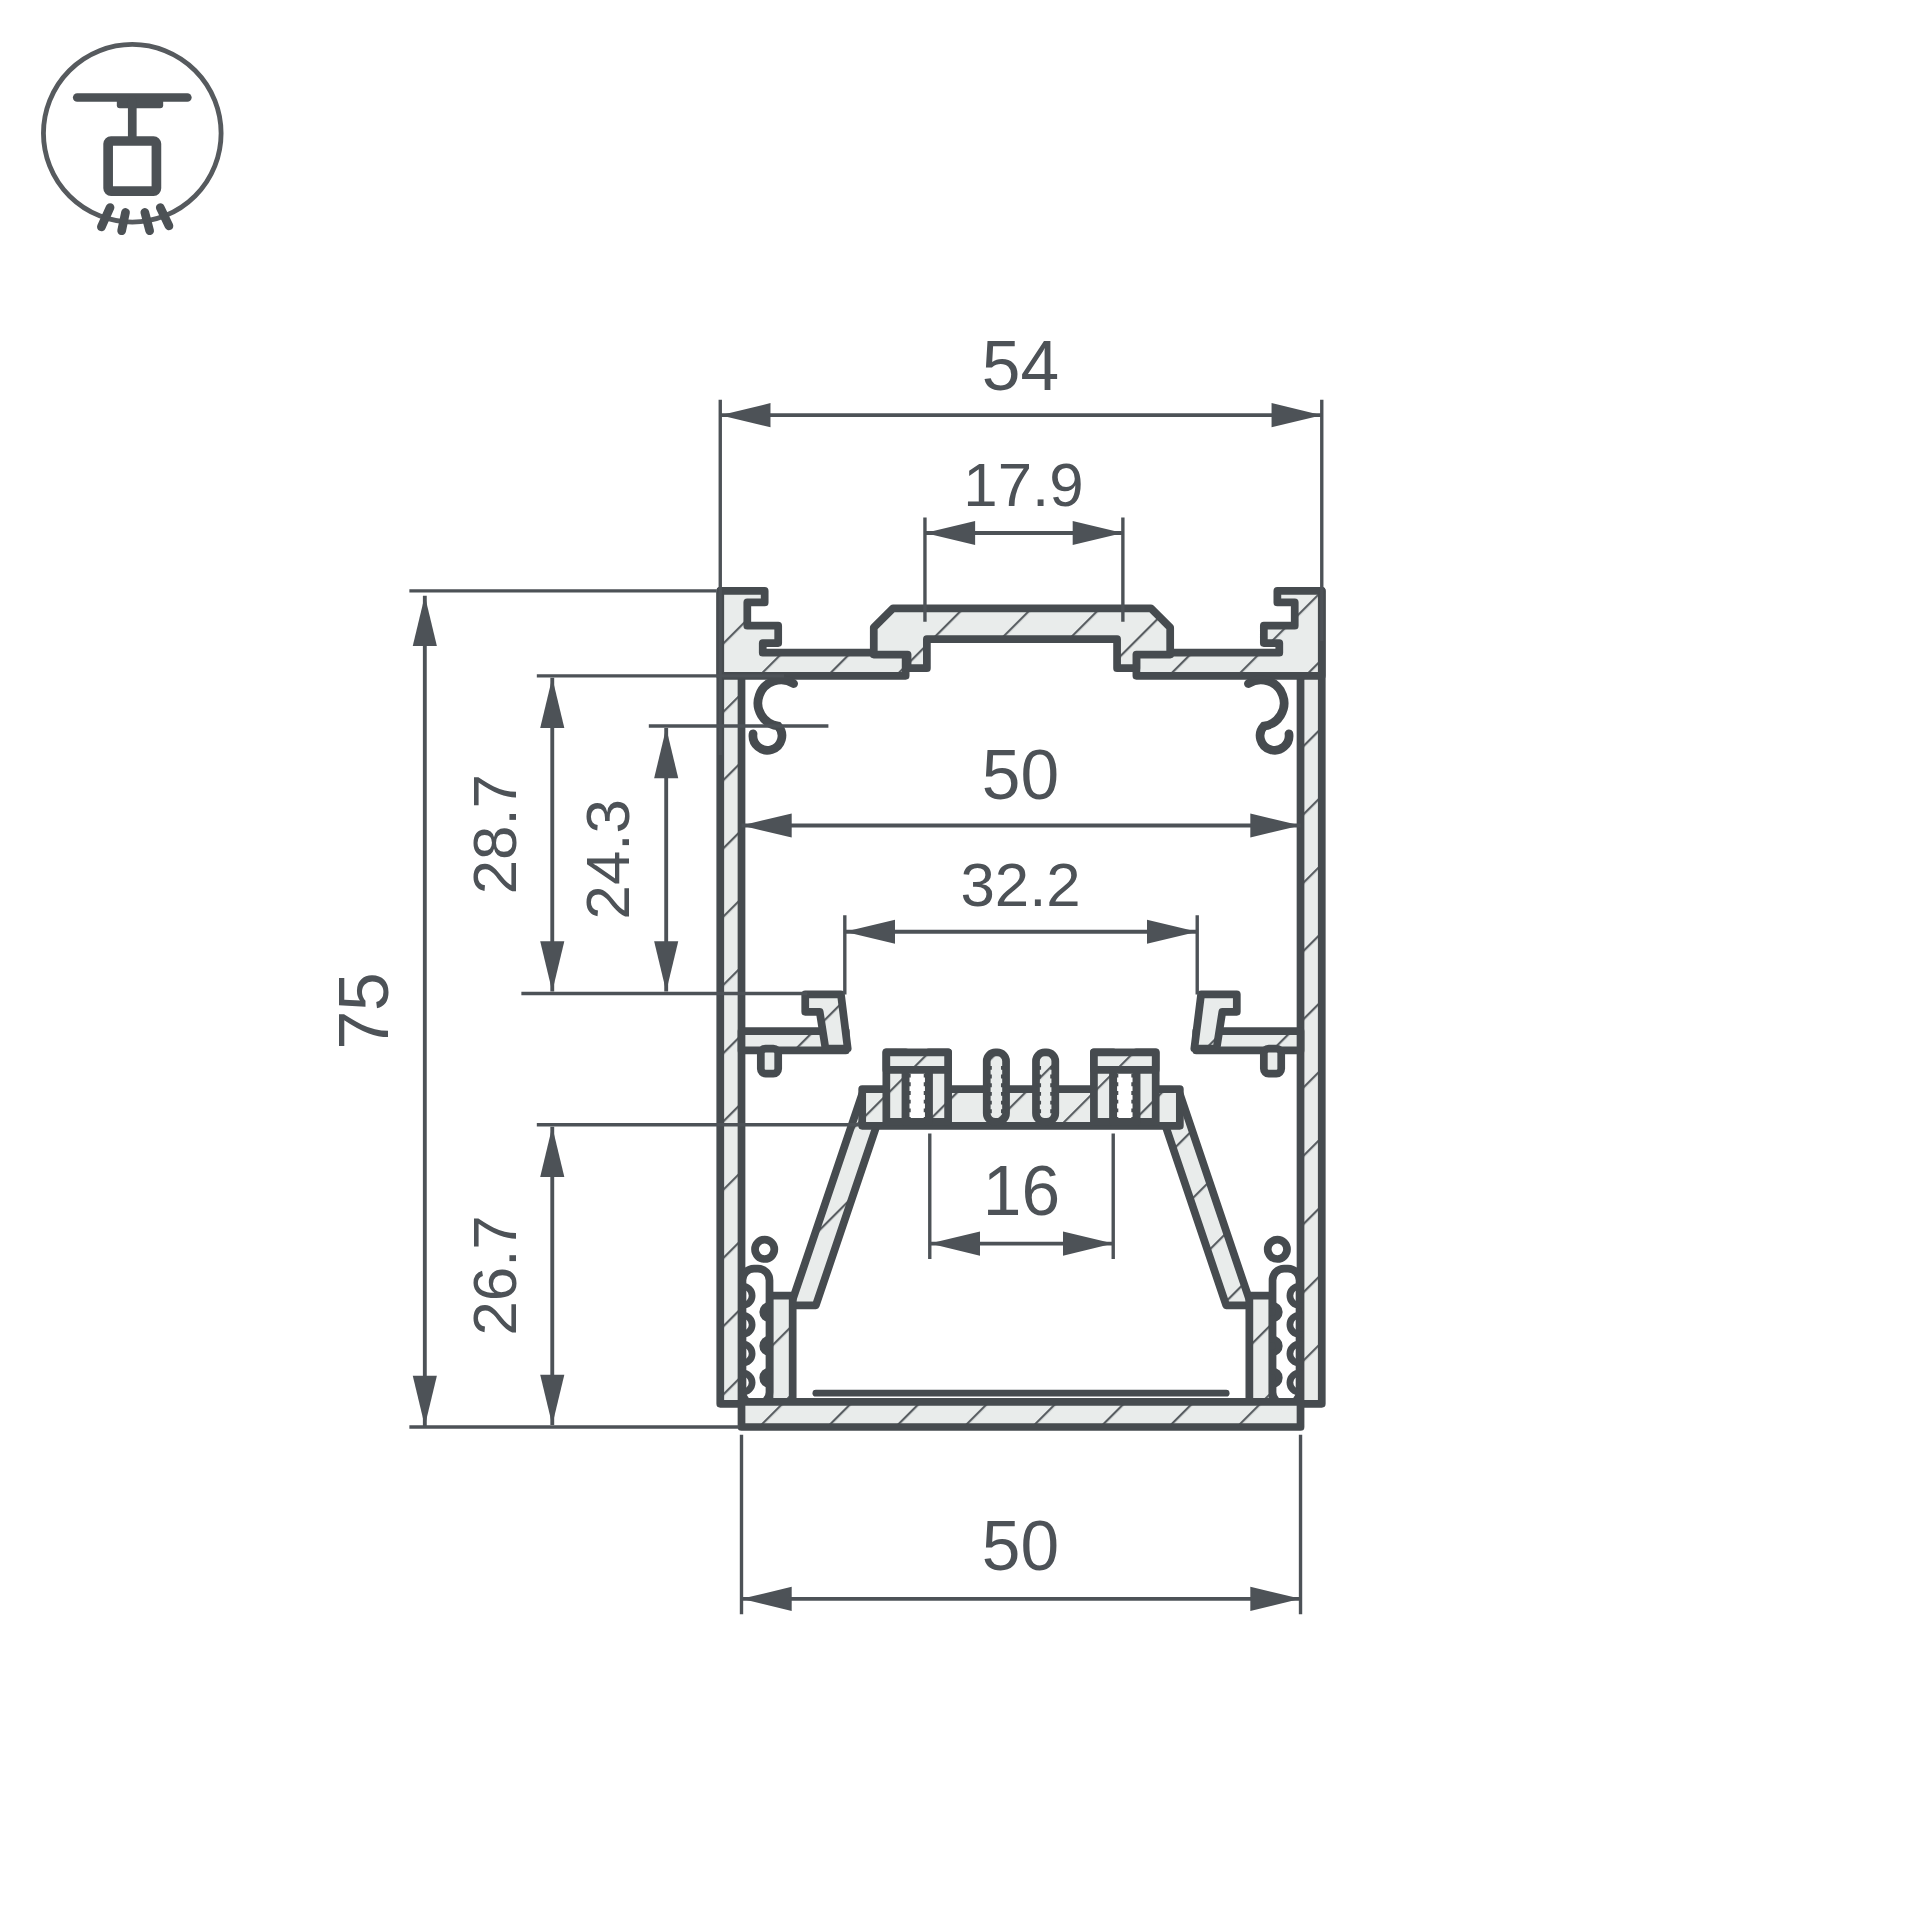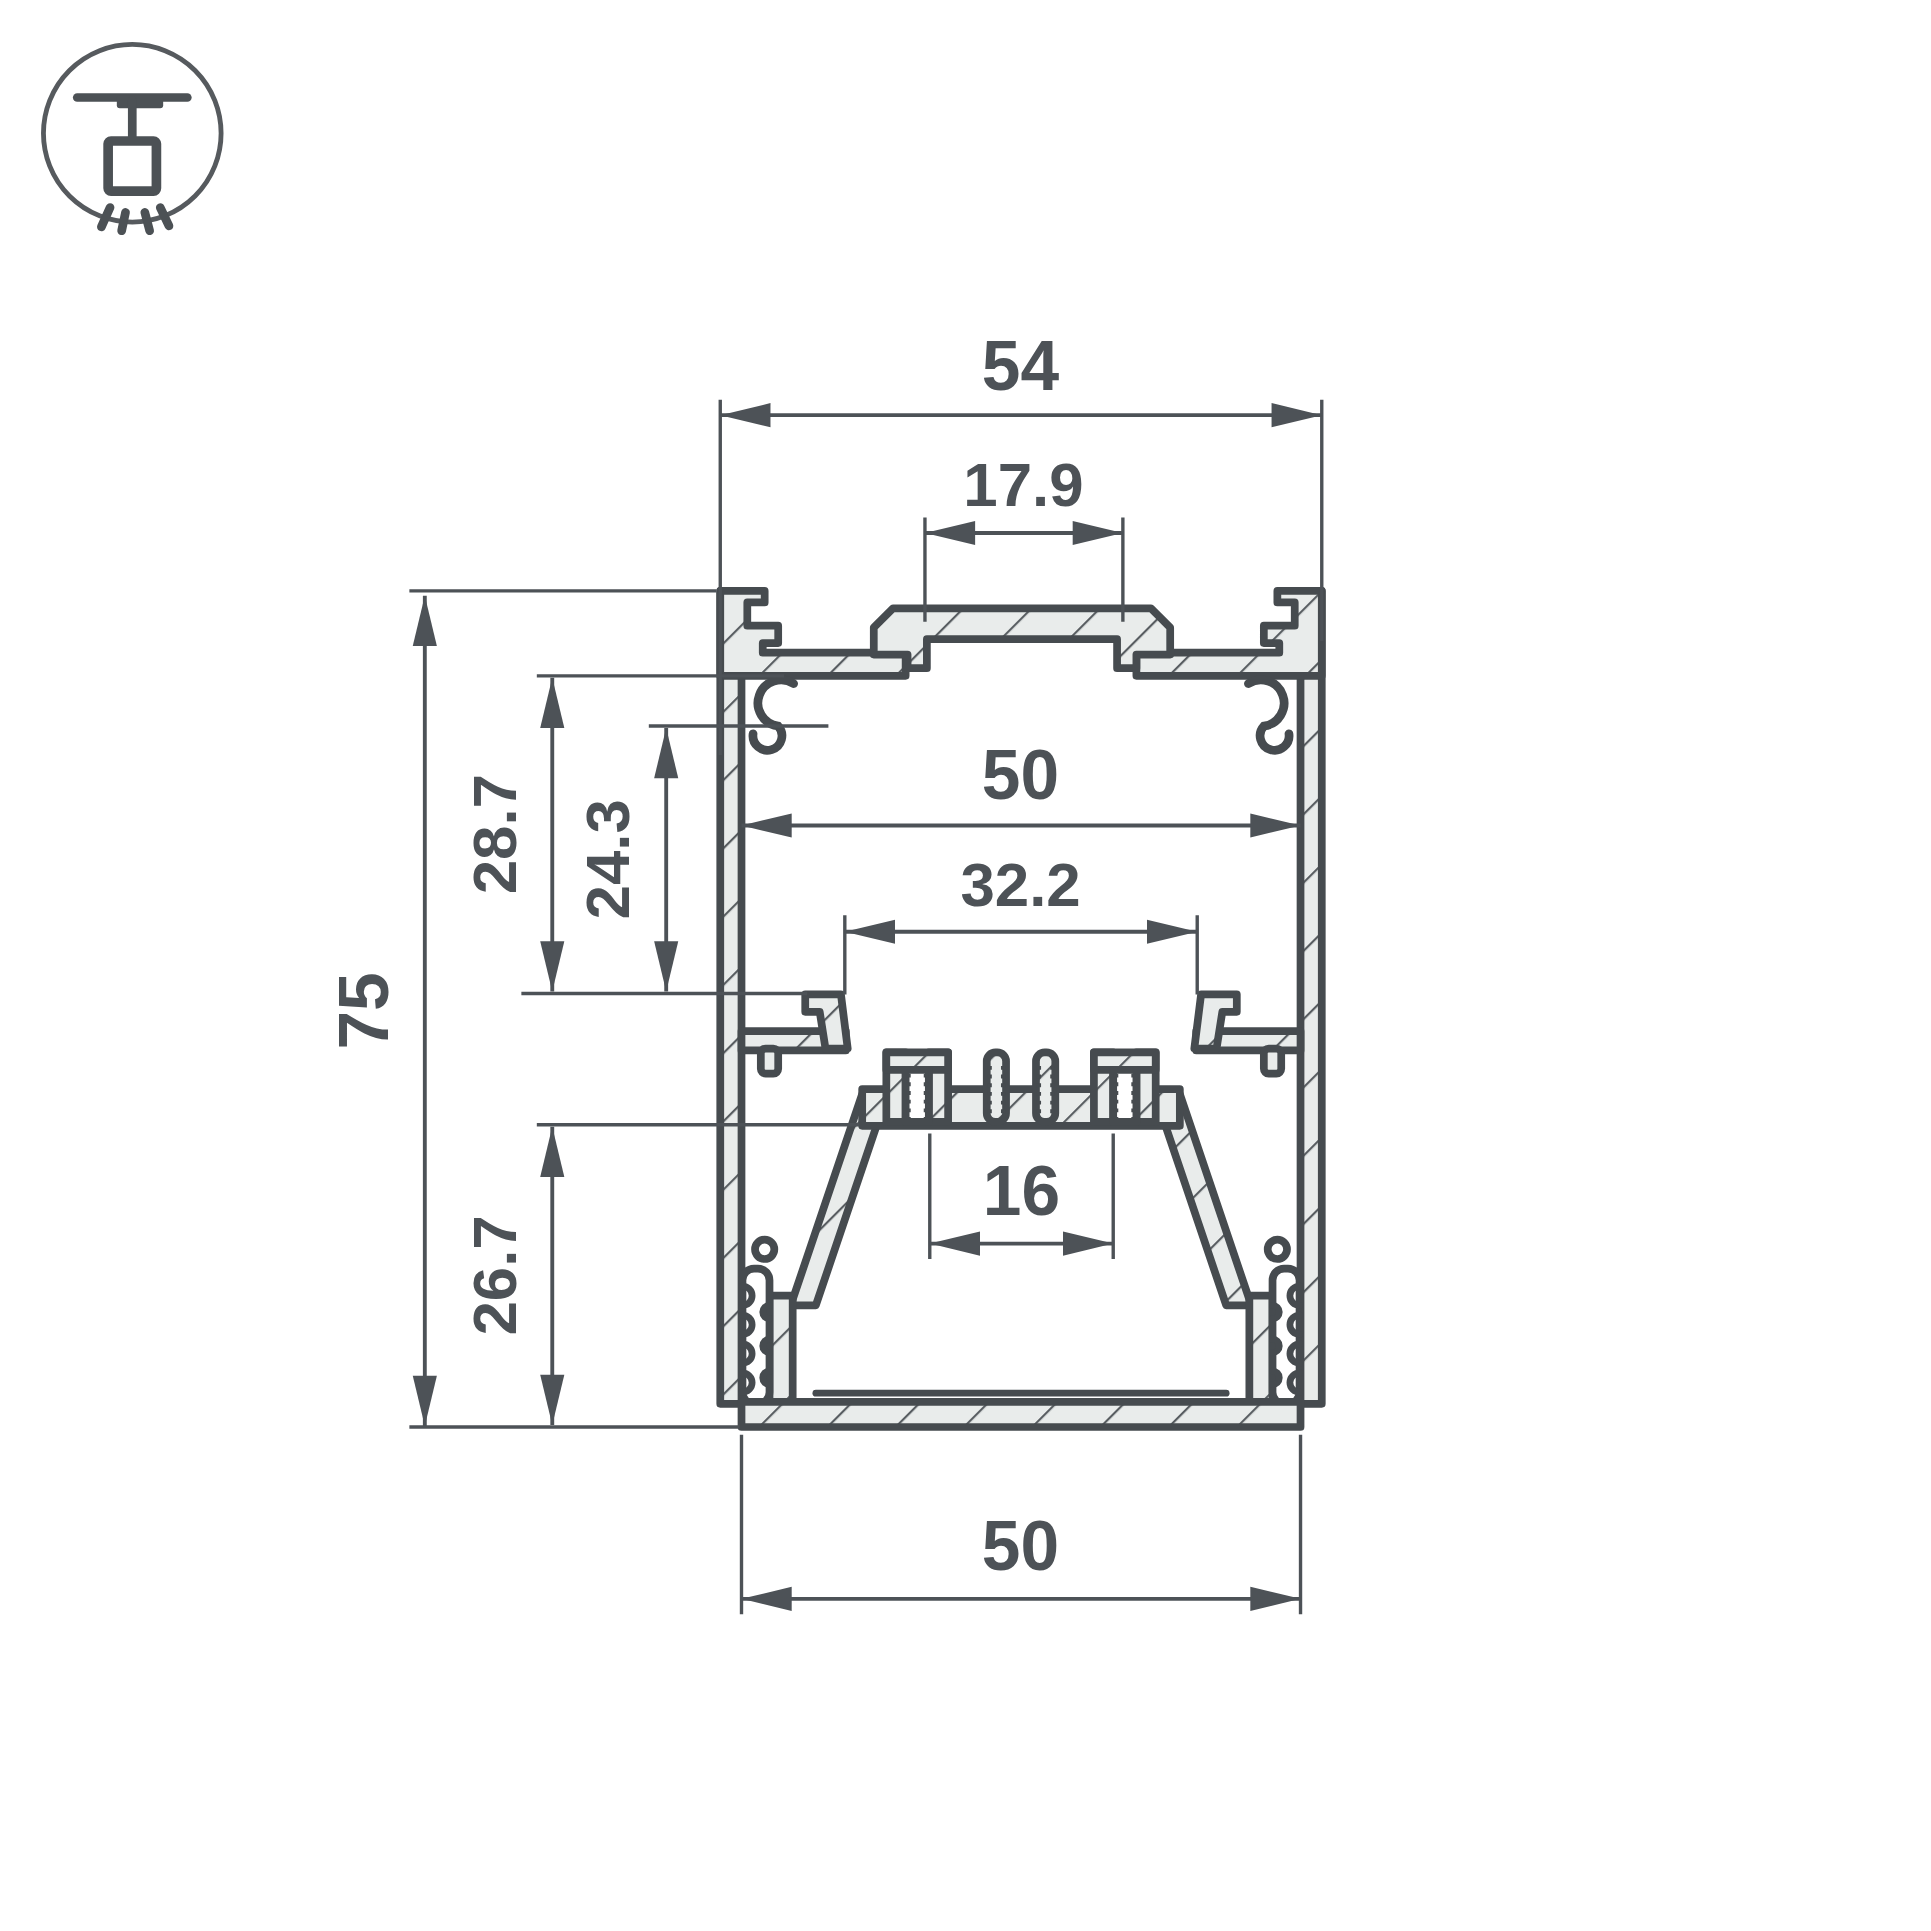--- a/index.html
+++ b/index.html
@@ -1,16 +1,16 @@
 <!DOCTYPE html>
 <html><head>
 <meta charset="utf-8">
 <style>
   html,body{margin:0;padding:0;background:#ffffff;}
-  .canvas{position:relative;width:1931px;height:1931px;background:#ffffff;font-family:"Liberation Sans",sans-serif;font-weight:bold;}
+  .canvas{position:relative;width:1931px;height:1931px;background:#ffffff;font-family:"Liberation Sans",sans-serif;}
   svg{position:absolute;left:0;top:0;}
 
   
   .metal{fill:url(#hatch);stroke:#464b4f;stroke-width:8;stroke-linejoin:round;}
   .plain{fill:#e9eceb;stroke:#464b4f;stroke-width:8;stroke-linejoin:round;}
   .voidw{fill:#ffffff;stroke:#464b4f;stroke-width:8;stroke-linejoin:round;}
   .curl{fill:none;stroke:#464b4f;stroke-width:9;stroke-linecap:round;}
   .serr{fill:none;stroke:#464b4f;stroke-width:4.5;stroke-dasharray:4 5;}
   .bump{fill:none;stroke:#464b4f;stroke-width:7;stroke-linecap:round;}
   .floorline{fill:none;stroke:#464b4f;stroke-width:7;stroke-linecap:round;}

